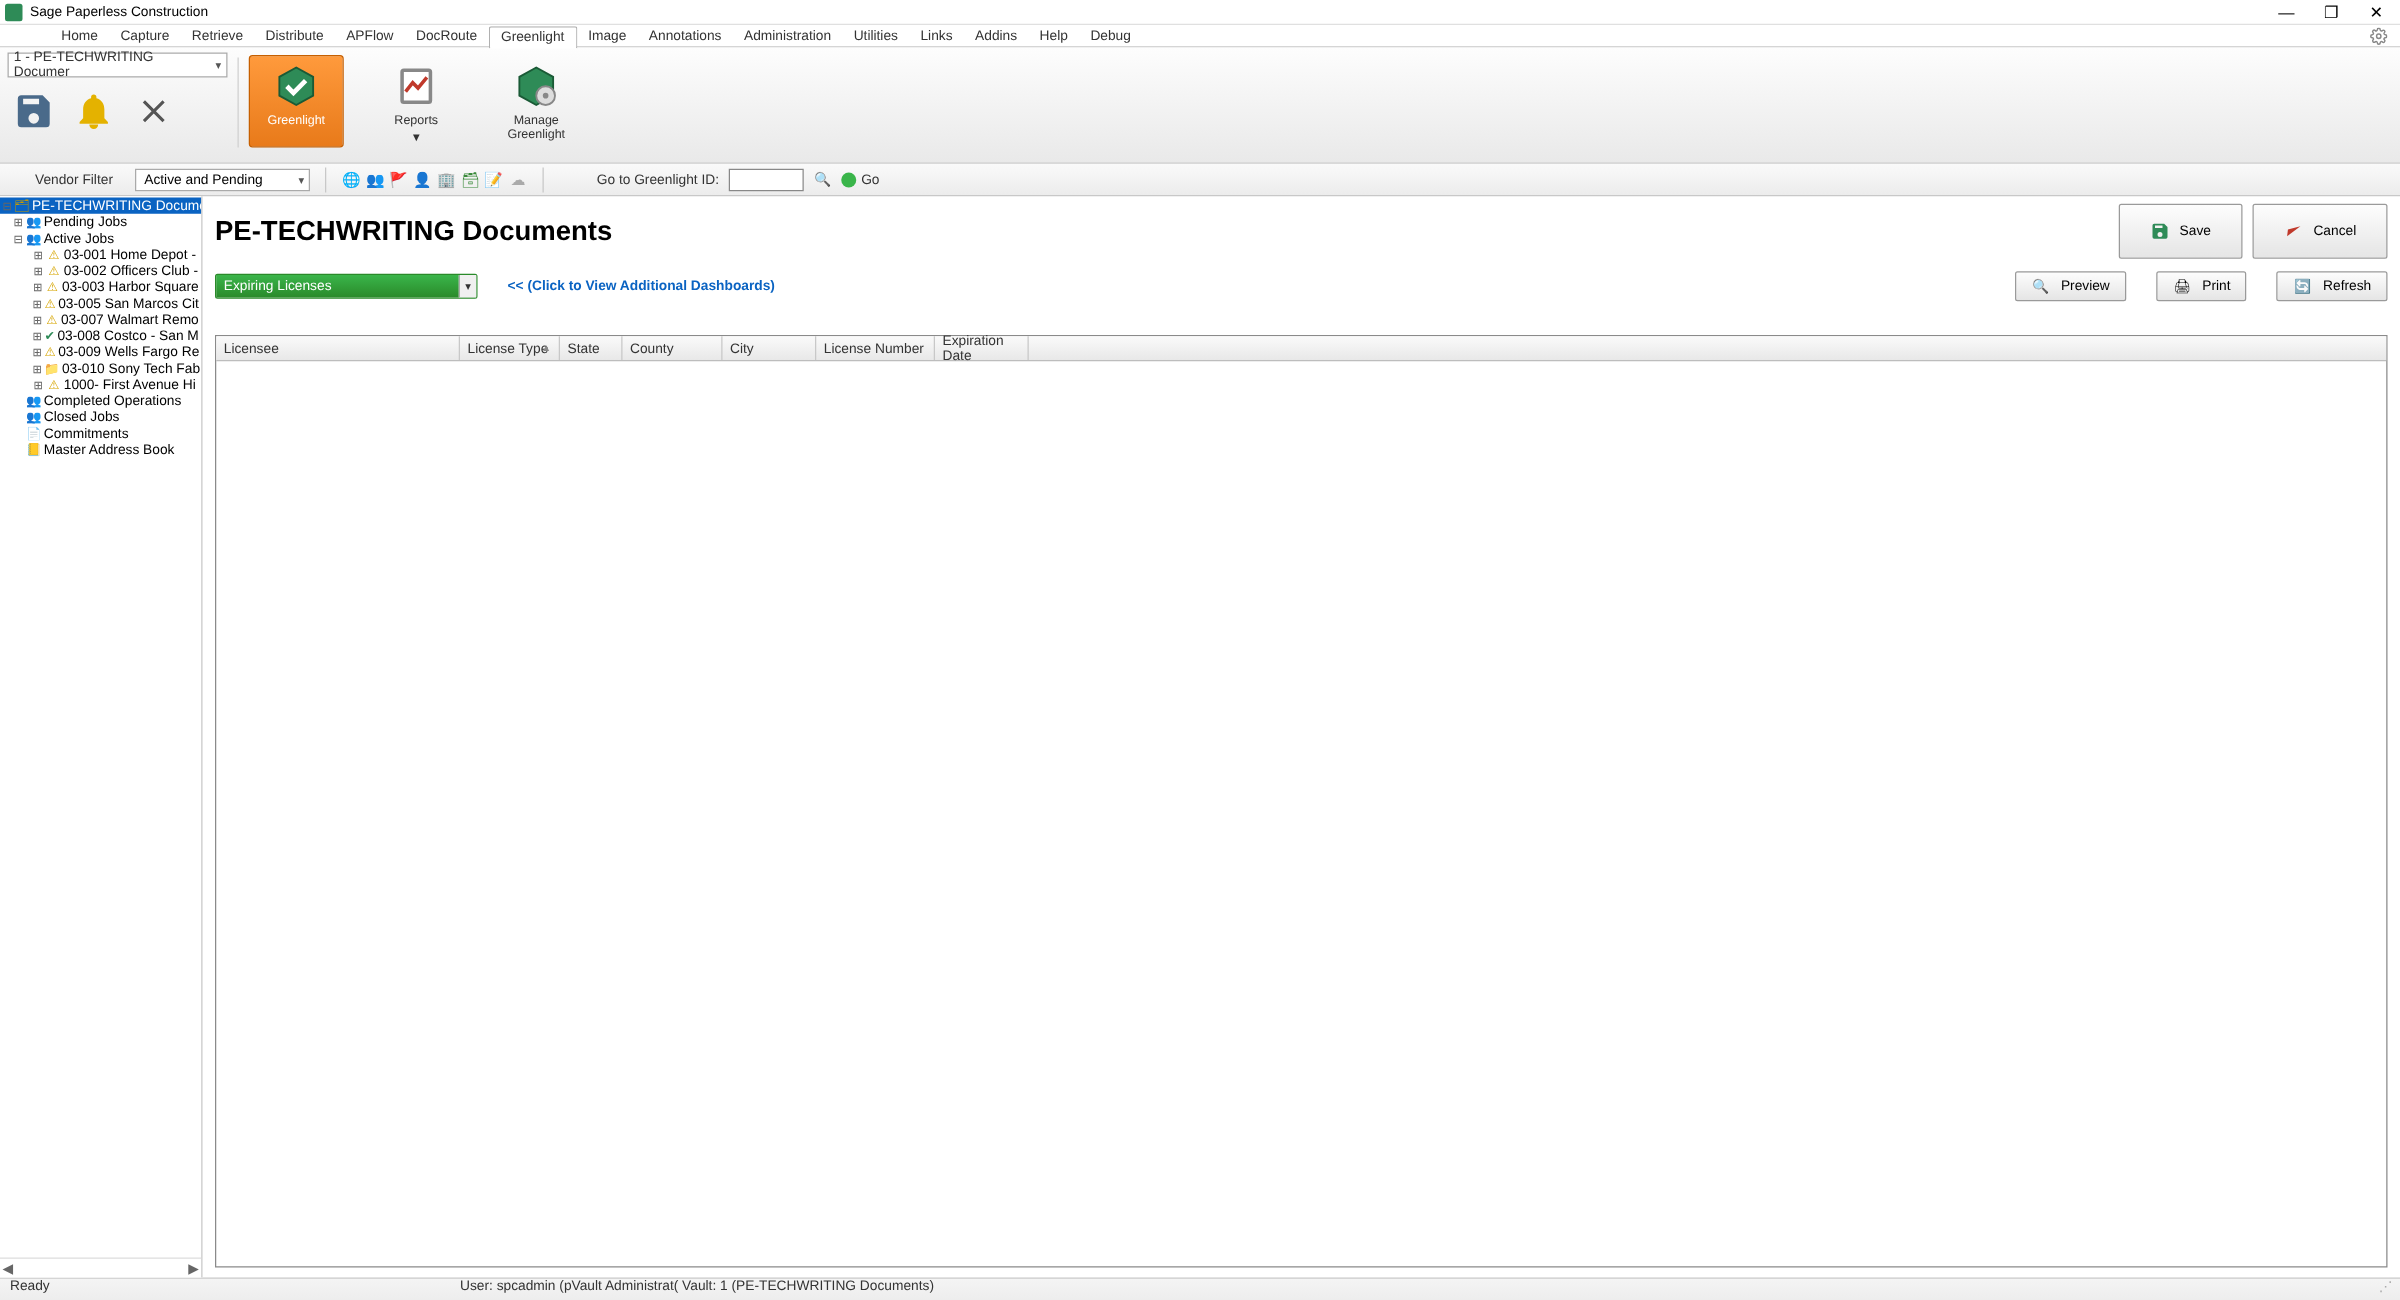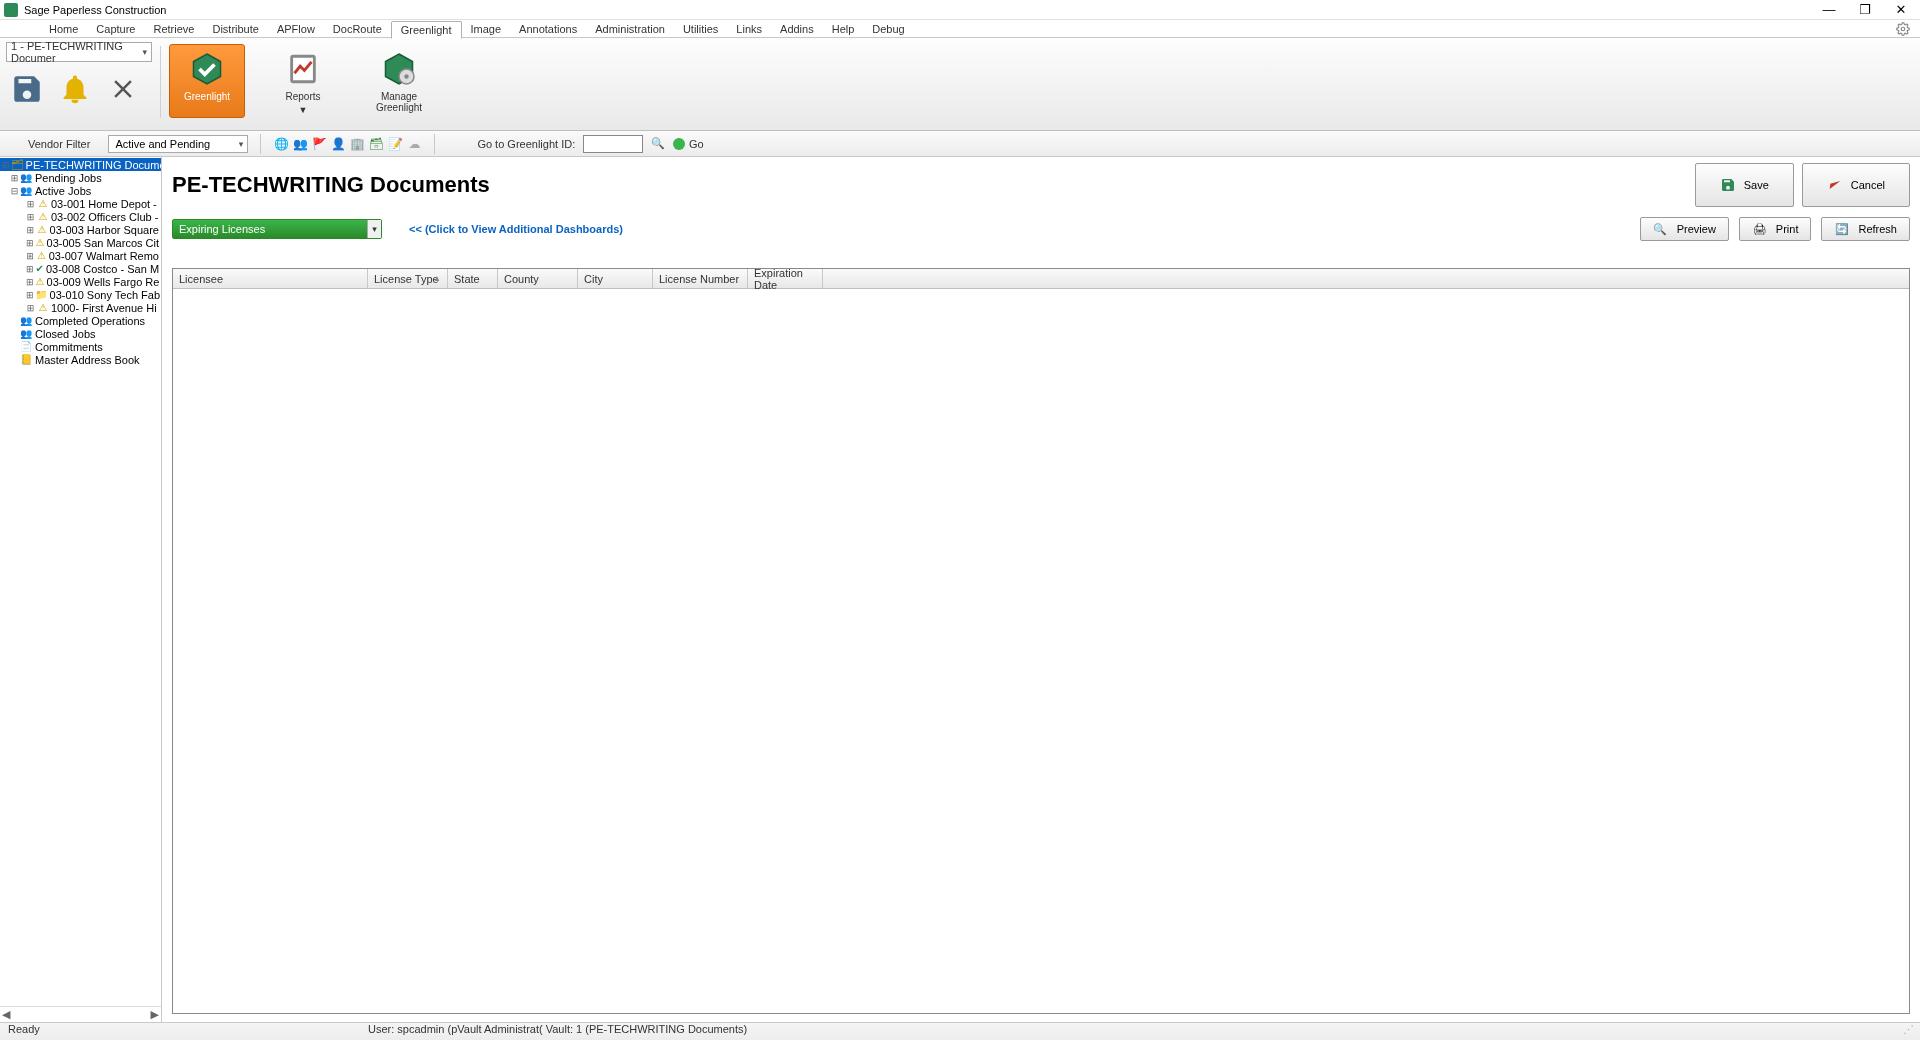--- a/index.html
+++ b/index.html
@@ -14,21 +14,21 @@
 
 
 .menubar { height:18px; display:flex; align-items:center; padding:0 10px 0 40px; gap:0; border-bottom:1px solid #c8c8c8;}
 .menubar .mitem { padding:2px 9px; color:#333; cursor:default;}
 .menubar .mitem.active { border:1px solid #b0b0b0; border-bottom:1px solid #fff; background:#fff; border-radius:2px 2px 0 0; position:relative; top:1px;}
 .menubar .right-gear { margin-left:auto; width:14px; height:14px; color:#888;}
 
 
 .ribbon { height:93px; background:linear-gradient(#fdfdfd,#e9e9e9); border-bottom:1px solid #bfbfbf; display:flex; align-items:flex-start; padding:4px 6px 0 6px; gap:6px;}
 .selector-col { display:flex; flex-direction:column; gap:4px; }
-.doc-select { width:146px; height:20px; border:1px solid #aaa; background:#fff; padding:0 14px 0 4px; position:relative; display:flex; align-items:center; color:#333;}
+.doc-select { width:176px; height:20px; border:1px solid #aaa; background:#fff; padding:0 14px 0 4px; position:relative; display:flex; align-items:center; color:#333;}
 .doc-select::after { content:"\25BE"; position:absolute; right:4px; font-size:9px; color:#555;}
 .quick-icons { display:flex; gap:6px; margin-top:2px;}
 .qicon { width:42px; height:42px; display:flex; align-items:center; justify-content:center;}
 .qicon.disk { color:#4a6a8a;}
 .qicon.bell { color:#e4b200;}
 .qicon.x { color:#555;}
 .ribbon-sep { width:1px; height:72px; background:#d0d0d0; margin:4px 2px 0 2px;}
 .ribbon-group { display:flex; gap:20px; padding-top:2px;}
 .rbtn { width:76px; display:flex; flex-direction:column; align-items:center; gap:2px; padding:4px 2px; border:1px solid transparent; border-radius:3px;}
 .rbtn .ricon { width:40px; height:40px; display:flex; align-items:center; justify-content:center;}
@@ -78,24 +78,24 @@
 .hbtn .bicon { width:16px; height:16px; display:flex; align-items:center; justify-content:center;}
 .hbtn.save .bicon { color:#2e8b57;}
 .hbtn.cancel .bicon { color:#c0392b;}
 
 
 .tabs { display:flex; margin-top:8px; border-bottom:1px solid #bdbdbd;}
 .tab { padding:4px 16px; border:1px solid transparent; border-bottom:none; color:#333; position:relative; top:1px; cursor:default;}
 .tab.active { border:1px solid #bdbdbd; border-bottom:1px solid #fff; background:#fff; border-radius:2px 2px 0 0;}
 
 
-.dash-row { display:flex; align-items:center; gap:10px; margin-top:10px;}
+.dash-row { display:flex; align-items:center; gap:24px; margin-top:10px;}
 .dash-select { width:210px; height:20px; border:1px solid #2a8a2a; background:linear-gradient(#3ab54a,#2a8a2a); color:#fff; display:flex; align-items:center; padding:0 6px; position:relative; border-radius:2px;}
 .dash-select .dd { position:absolute; right:0; top:0; bottom:0; width:14px; background:#f0f0f0; border-left:1px solid #aaa; color:#333; display:flex; align-items:center; justify-content:center; font-size:9px;}
-.dash-link { color:#0a63c2; font-weight:bold;margin-left:17px;}
+.dash-link { color:#0a63c2; font-weight:bold;}
 .dash-link .arr { color:#0a63c2;}
 .dash-row .spacer { flex:1;}
 .dbtn { height:24px; border:1px solid #9a9a9a; background:linear-gradient(#fdfdfd,#e5e5e5); display:flex; align-items:center; gap:8px; padding:0 12px; border-radius:2px;}
 .dbtn .dicon { width:16px; height:16px; display:flex; align-items:center; justify-content:center;}
 
 
 .grid-wrap { flex:1; margin-top:27px; border:1px solid #8a8a8a; background:#fff; display:flex; flex-direction:column;}
 .grid-head { display:flex; height:20px; background:linear-gradient(#fafafa,#e8e8e8); border-bottom:1px solid #bdbdbd;}
 .gh { border-right:1px solid #c8c8c8; padding:0 6px; display:flex; align-items:center; color:#333; position:relative;}
 .gh .sort { position:absolute; right:6px; color:#888; font-size:8px;}

